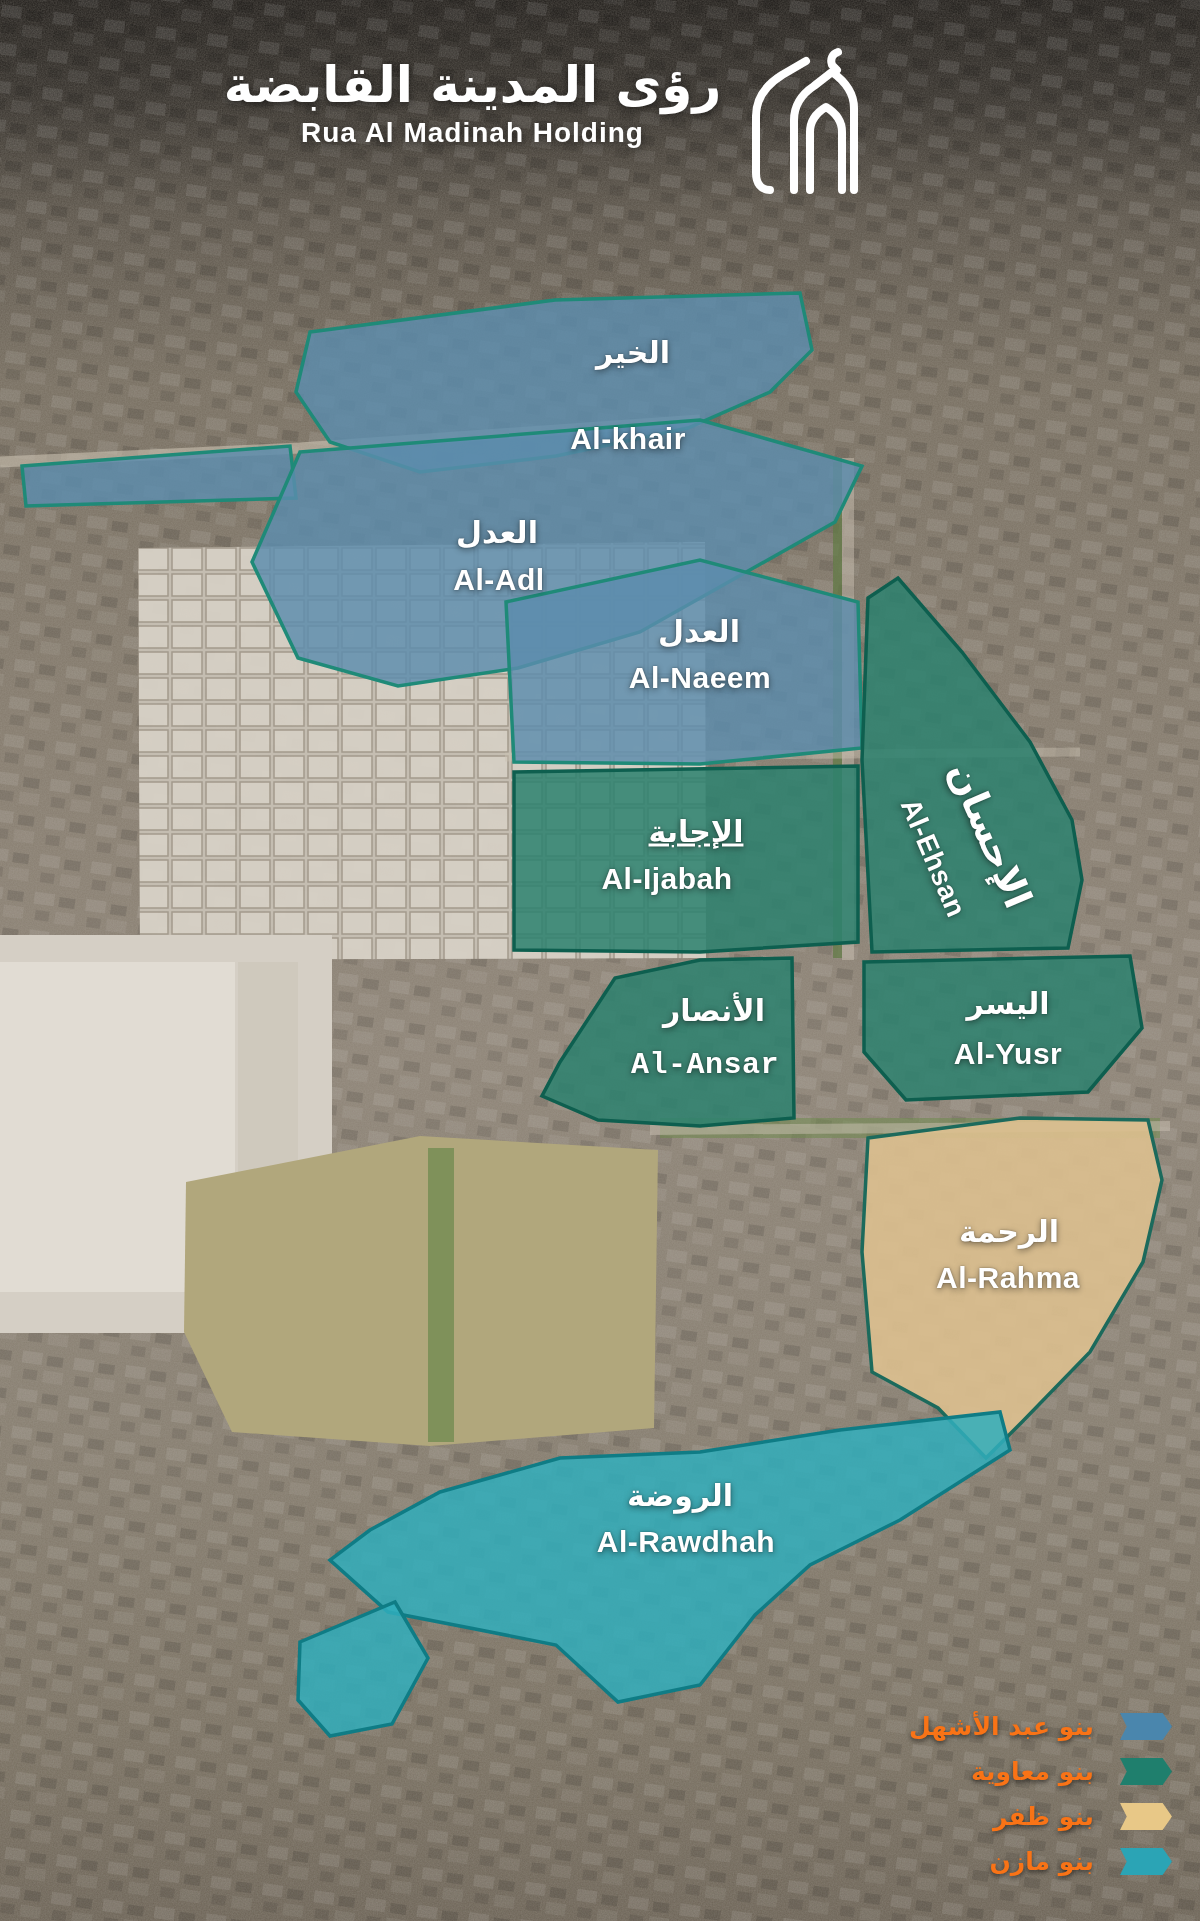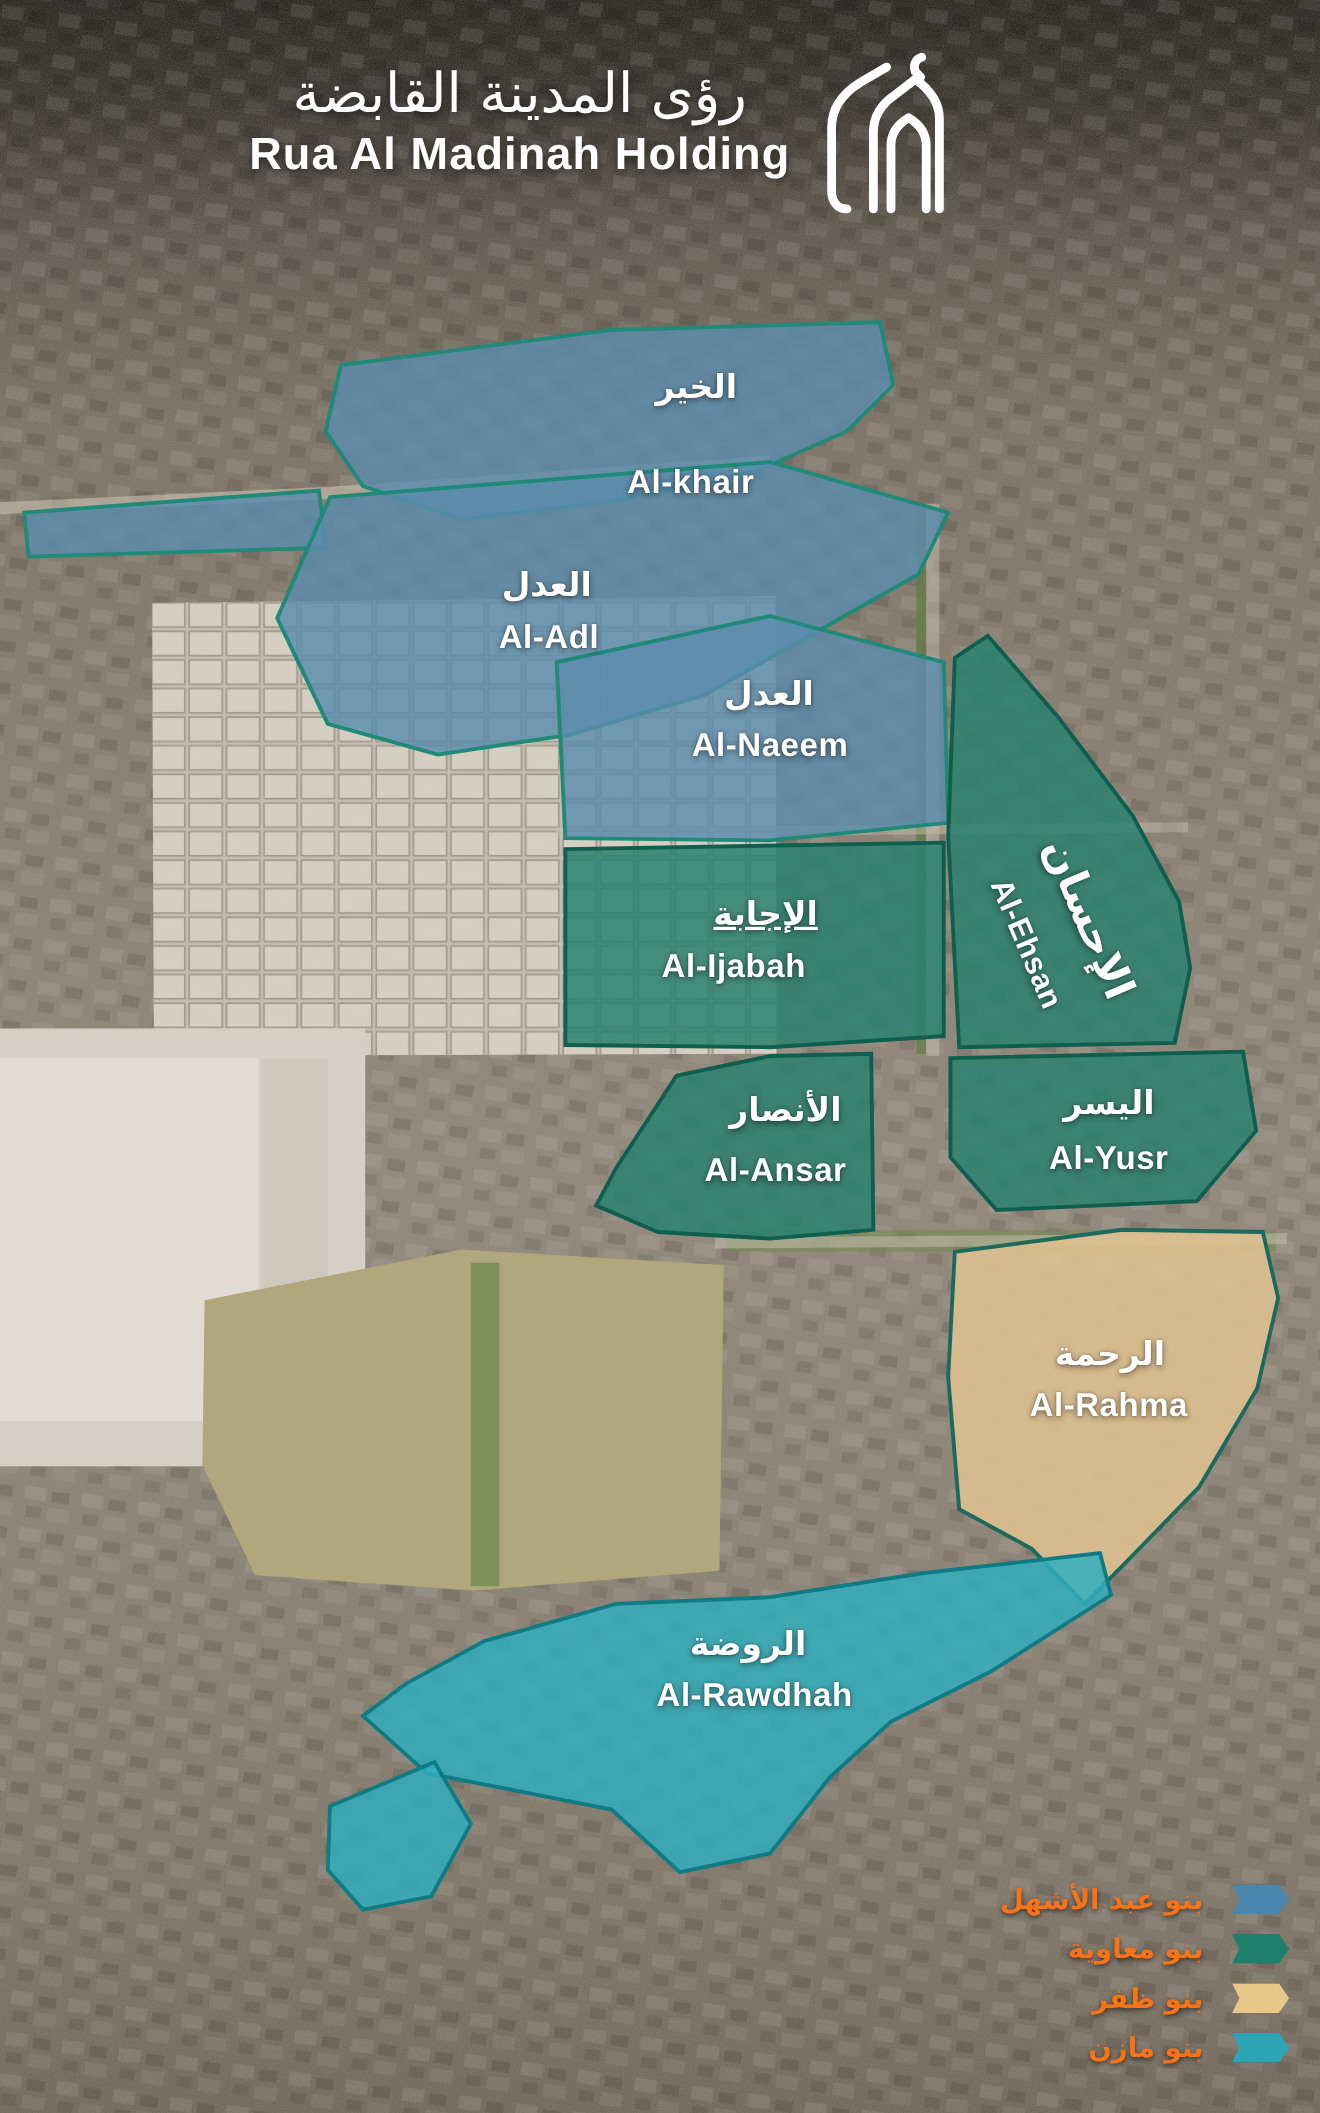--- a/index.html
+++ b/index.html
@@ -7,27 +7,27 @@
     position:relative;width:1200px;height:1921px;overflow:hidden;
     font-family:"DejaVu Sans",sans-serif;
   }
   .stage svg.mapsvg{position:absolute;inset:0;display:block;}
   
   .brand{
     position:absolute;left:180px;top:58px;width:585px;text-align:center;
     color:#ffffff;z-index:30;pointer-events:none;
   }
   .brand .ar{
-    font-size:50px;font-weight:normal;direction:rtl;line-height:1.1;
+    font-size:50px;font-weight:bold;direction:rtl;line-height:1.1;
     font-family:"DejaVu Sans",sans-serif;
     text-shadow:0 2px 8px rgba(0,0,0,.55);
     letter-spacing:0px;white-space:nowrap;
   }
   .brand .en{
-    font-size:41px;font-weight:bold;margin-top:4px;
+    font-size:28px;font-weight:bold;margin-top:4px;
     font-family:"Liberation Sans","DejaVu Sans",sans-serif;
     letter-spacing:1px;text-shadow:0 2px 8px rgba(0,0,0,.55);white-space:nowrap;
   }
   .logo-mark{position:absolute;left:748px;top:44px;width:120px;height:150px;z-index:30;}
   
   .dlabel{
     position:absolute;transform:translate(-50%,-50%);
     color:#ffffff;text-align:center;z-index:20;white-space:nowrap;
     text-shadow:0 2px 6px rgba(0,0,0,.45), 0 0 2px rgba(0,0,0,.35);
     pointer-events:none;
@@ -144,21 +144,21 @@
   <div class="dlabel ar" style="left:699px;top:631px;">العدل</div>
   <div class="dlabel en" style="left:700px;top:678px;">Al-Naeem</div>
 
   <div class="dlabel ar" style="left:696px;top:831px;text-decoration:underline;">الإجابة</div>
   <div class="dlabel en" style="left:667px;top:879px;">Al-Ijabah</div>
 
   <div class="dlabel ar rot sm-ar" style="left:990px;top:835px;">الإحسان</div>
   <div class="dlabel en rot sm-en" style="left:933px;top:858px;">Al-Ehsan</div>
 
   <div class="dlabel ar" style="left:714px;top:1010px;">الأنصار</div>
-  <div class="dlabel en" style="left:705px;top:1065px;">Al-Ansar</div>
+  <div class="dlabel en" style="left:705px;top:1065px;font-family:Liberation Mono, monospace;">Al-Ansar</div>
 
   <div class="dlabel ar" style="left:1008px;top:1003px;">اليسر</div>
   <div class="dlabel en" style="left:1008px;top:1054px;">Al-Yusr</div>
 
   <div class="dlabel ar" style="left:1009px;top:1231px;">الرحمة</div>
   <div class="dlabel en" style="left:1008px;top:1278px;">Al-Rahma</div>
 
   <div class="dlabel ar" style="left:680px;top:1495px;">الروضة</div>
   <div class="dlabel en" style="left:686px;top:1542px;">Al-Rawdhah</div>
 

